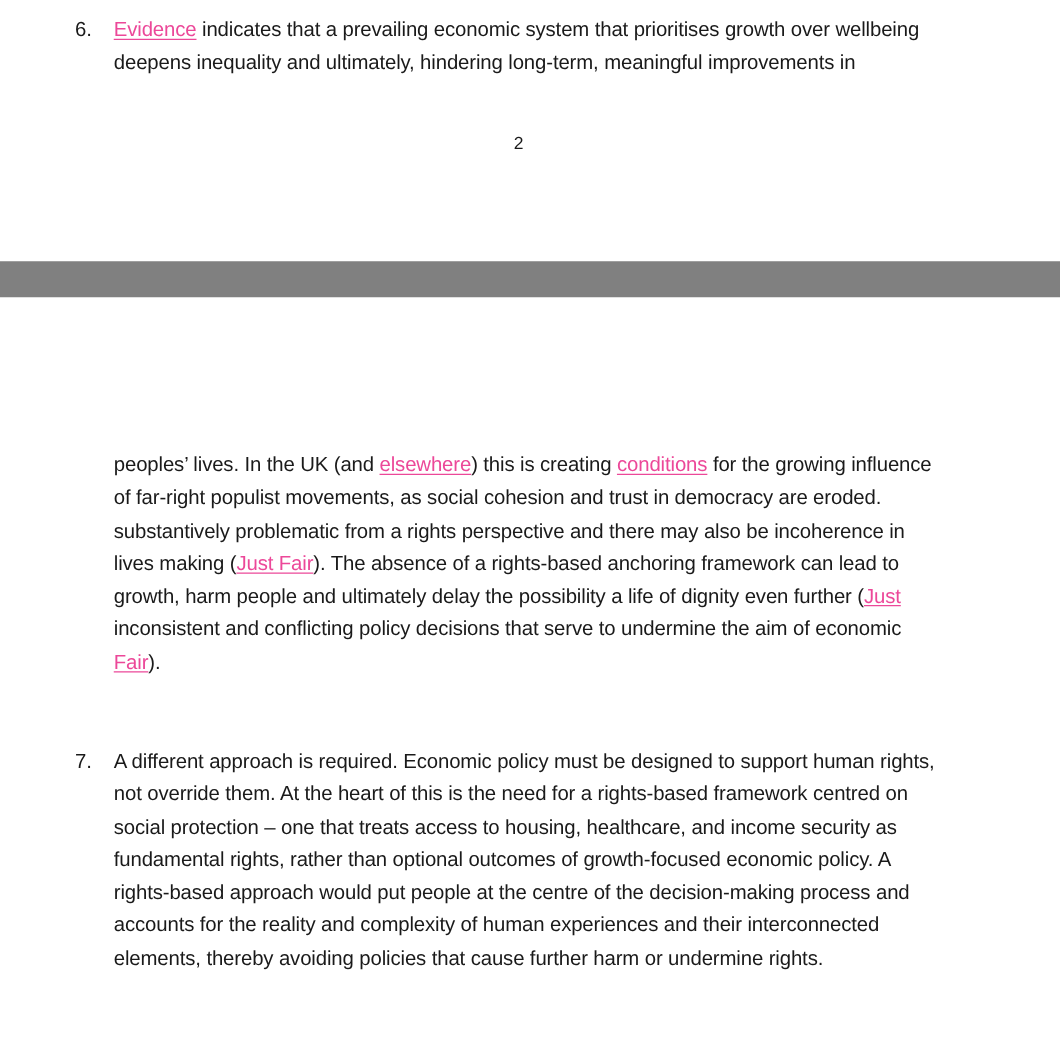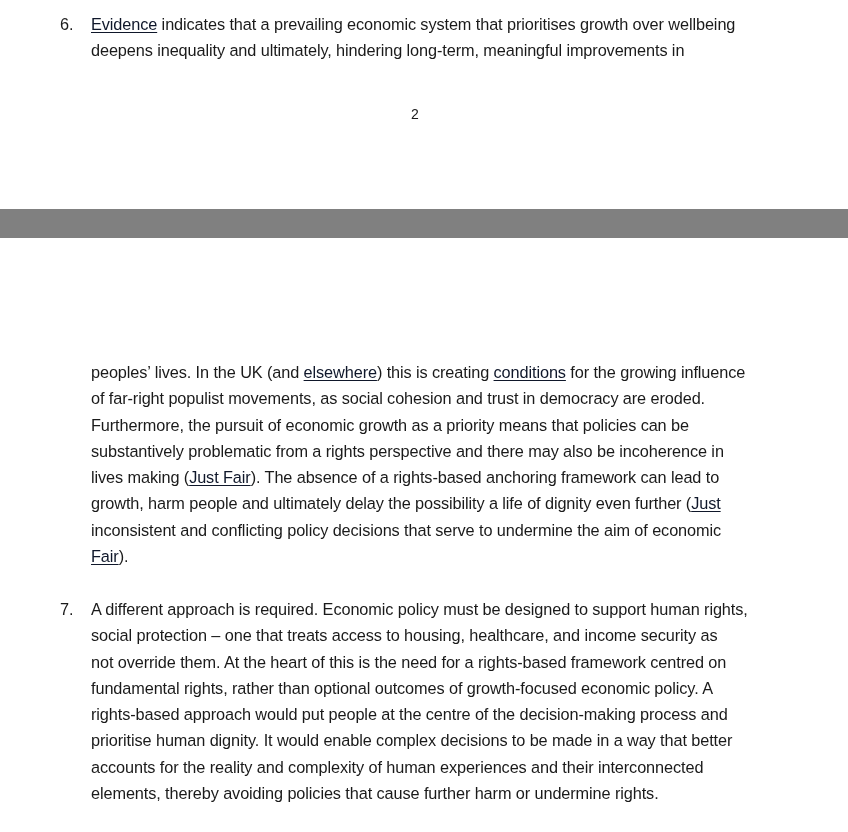--- a/index.html
+++ b/index.html
@@ -46,21 +46,21 @@
       letter-spacing: -0.1px;
       word-spacing: 0px;
     }
     .num {
       position: absolute;
       left: 60px;
       font-size: 16.3px;
       line-height: 26.3px;
     }
     a.link {
-      color: #0f172a;
+      color: #ec4899;
       text-decoration: underline;
       text-underline-offset: 2px;
       text-decoration-thickness: 1px;
     }
     .page-number {
       position: absolute;
       top: 104px;
       left: 0;
       width: 830px;
       text-align: center;
@@ -80,32 +80,30 @@
   </div>
   <div class="page-number">2</div>
 </div>
 
 <div class="page-gap"></div>
 
 <div class="page page-bottom">
   <div class="para" style="top:121px;">
     <span class="line"><span>peoples’ lives. In the UK (and </span><a class="link" href="#">elsewhere</a><span>) this is creating </span><a class="link" href="#">conditions</a><span> for the growing influence</span></span>
     <span class="line">of far-right populist movements, as social cohesion and trust in democracy are eroded.</span>
-    <span class="line">Furthermore, the pursuit of economic growth as a priority means that policies can be</span>
     <span class="line">substantively problematic from a rights perspective and there may also be incoherence in</span>
     <span class="line"><span>lives making (</span><a class="link" href="#">Just Fair</a><span>). The absence of a rights-based anchoring framework can lead to</span></span>
     <span class="line"><span>growth, harm people and ultimately delay the possibility a life of dignity even further (</span><a class="link" href="#">Just</a></span>
     <span class="line">inconsistent and conflicting policy decisions that serve to undermine the aim of economic</span>
     <span class="line"><a class="link" href="#">Fair</a><span>).</span></span>
   </div>
 
   <span class="num" style="top:358px;">7.</span>
   <div class="para" style="top:358px;">
     <span class="line">A different approach is required. Economic policy must be designed to support human rights,</span>
+    <span class="line">not override them. At the heart of this is the need for a rights-based framework centred on</span>
     <span class="line">social protection – one that treats access to housing, healthcare, and income security as</span>
-    <span class="line">not override them. At the heart of this is the need for a rights-based framework centred on</span>
     <span class="line">fundamental rights, rather than optional outcomes of growth-focused economic policy. A</span>
     <span class="line">rights-based approach would put people at the centre of the decision-making process and</span>
-    <span class="line">prioritise human dignity. It would enable complex decisions to be made in a way that better</span>
     <span class="line">accounts for the reality and complexity of human experiences and their interconnected</span>
     <span class="line">elements, thereby avoiding policies that cause further harm or undermine rights.</span>
   </div>
 </div>
 
 </body></html>

